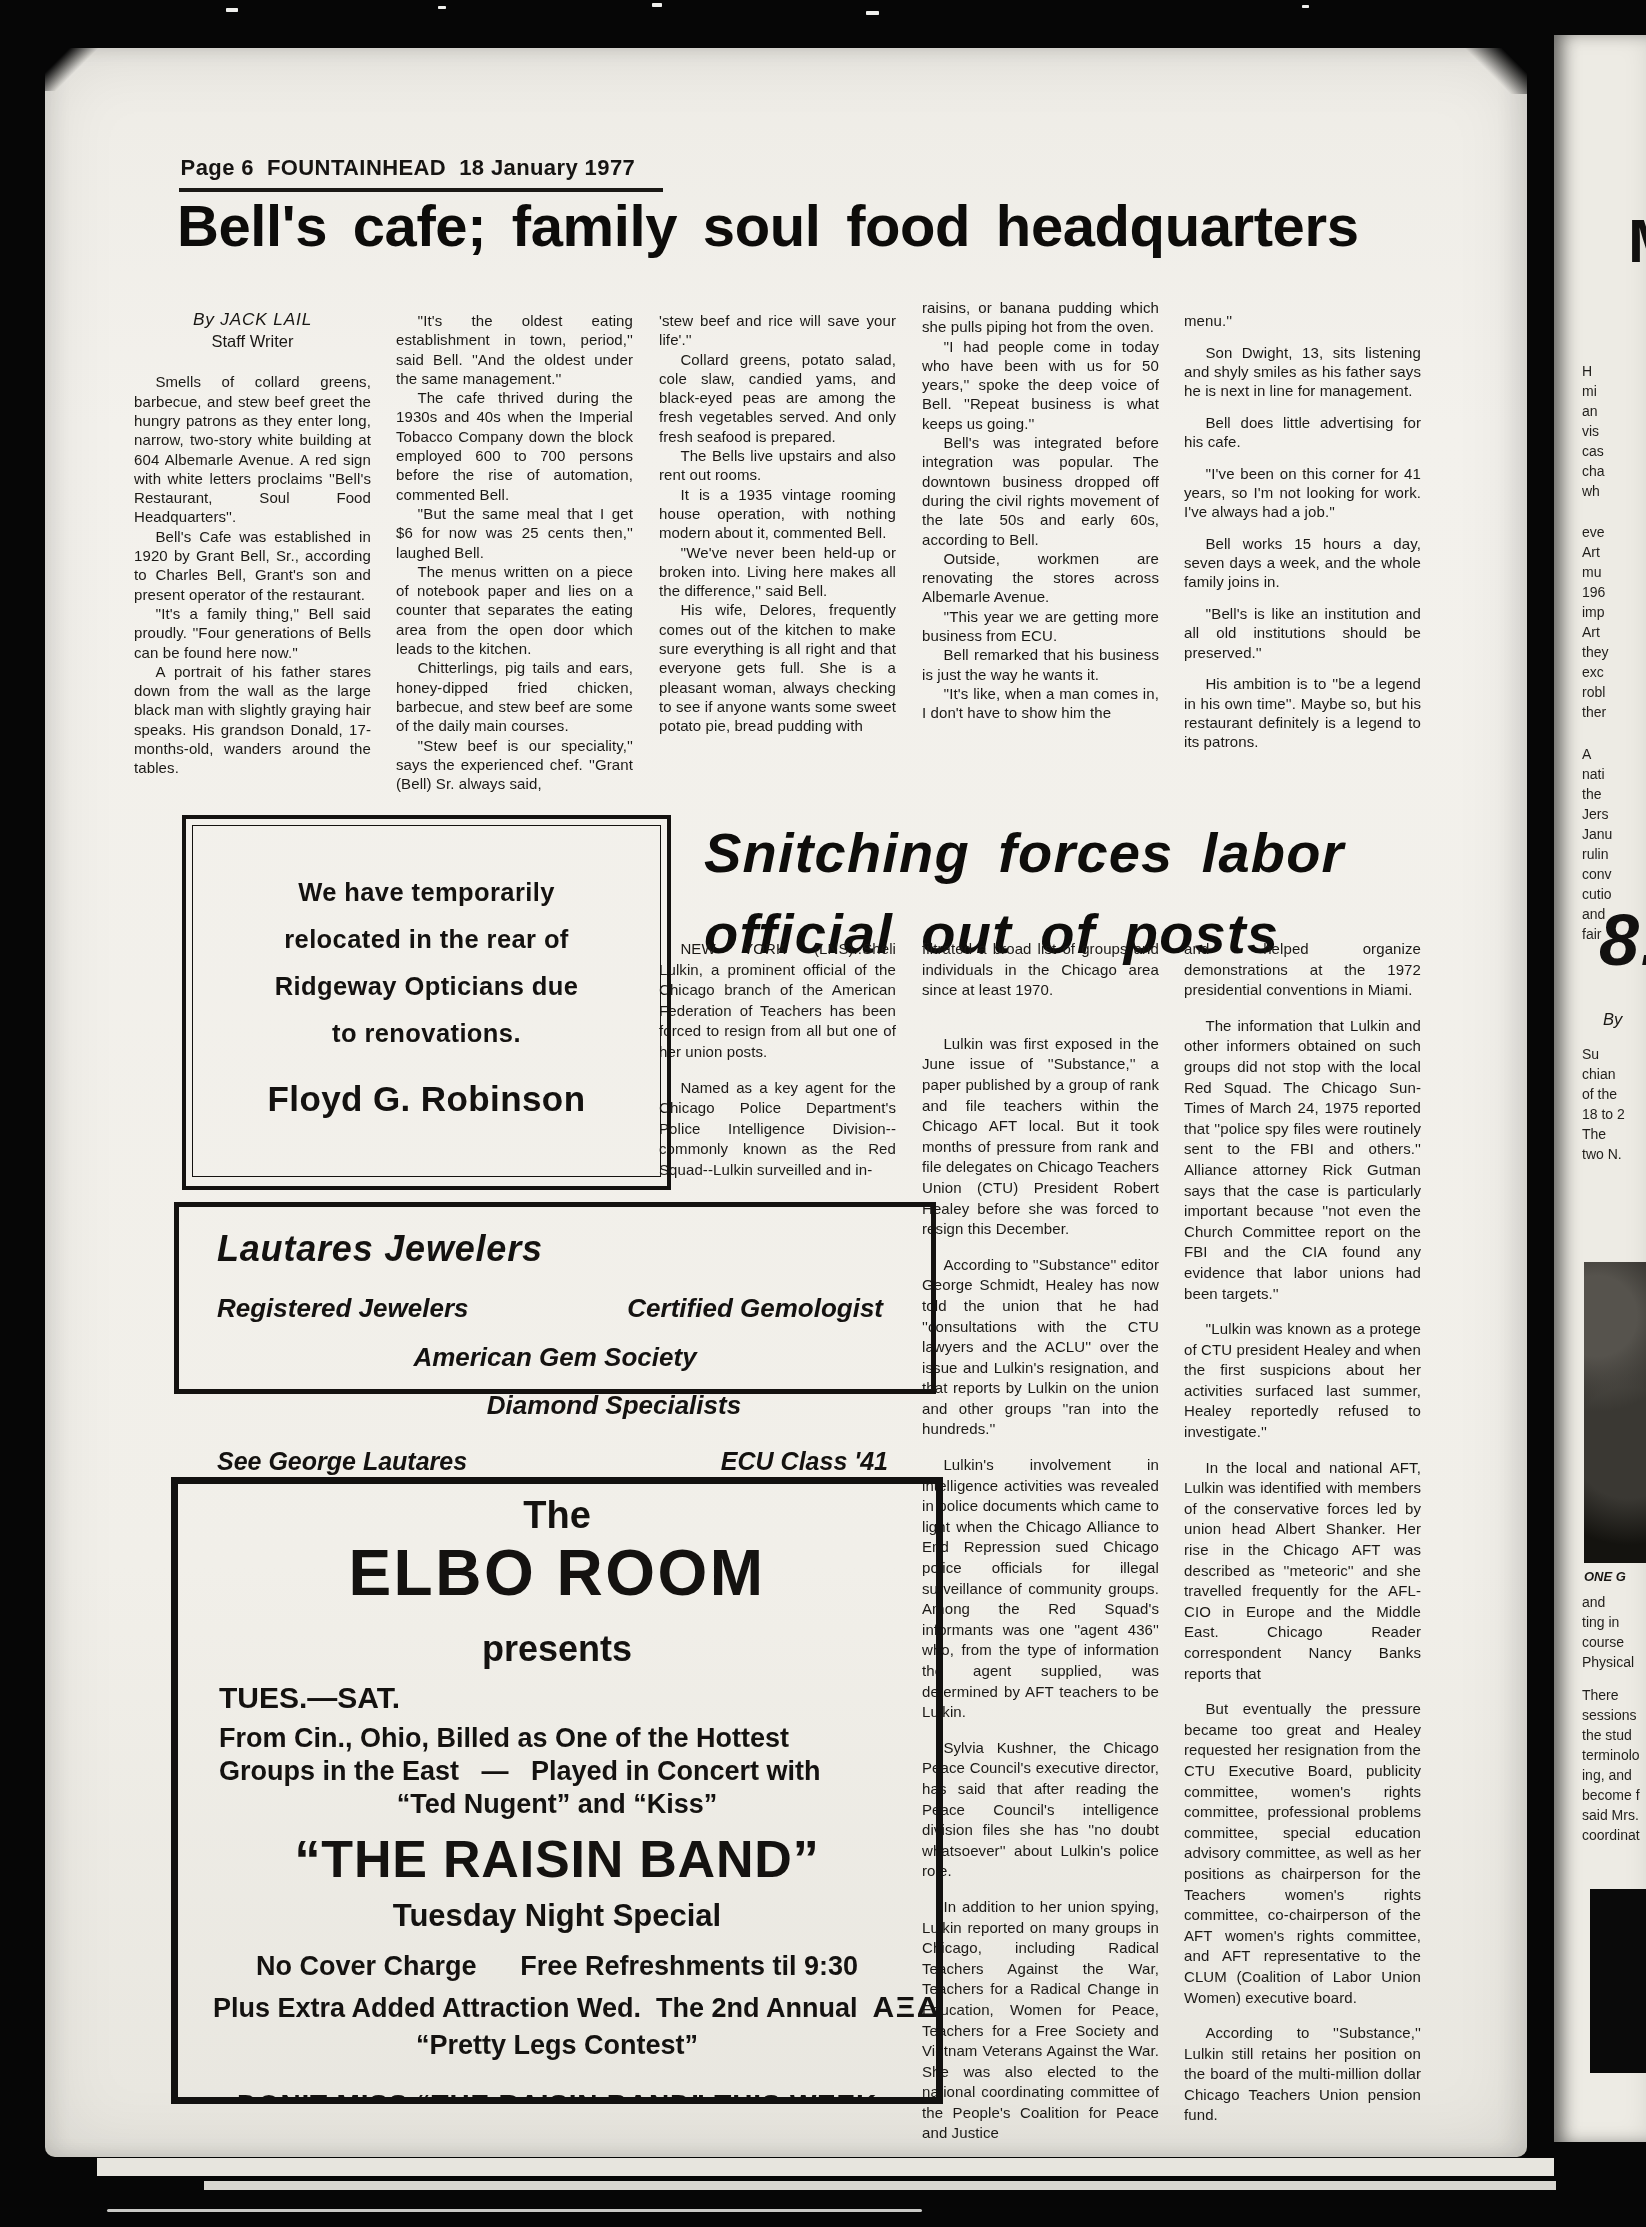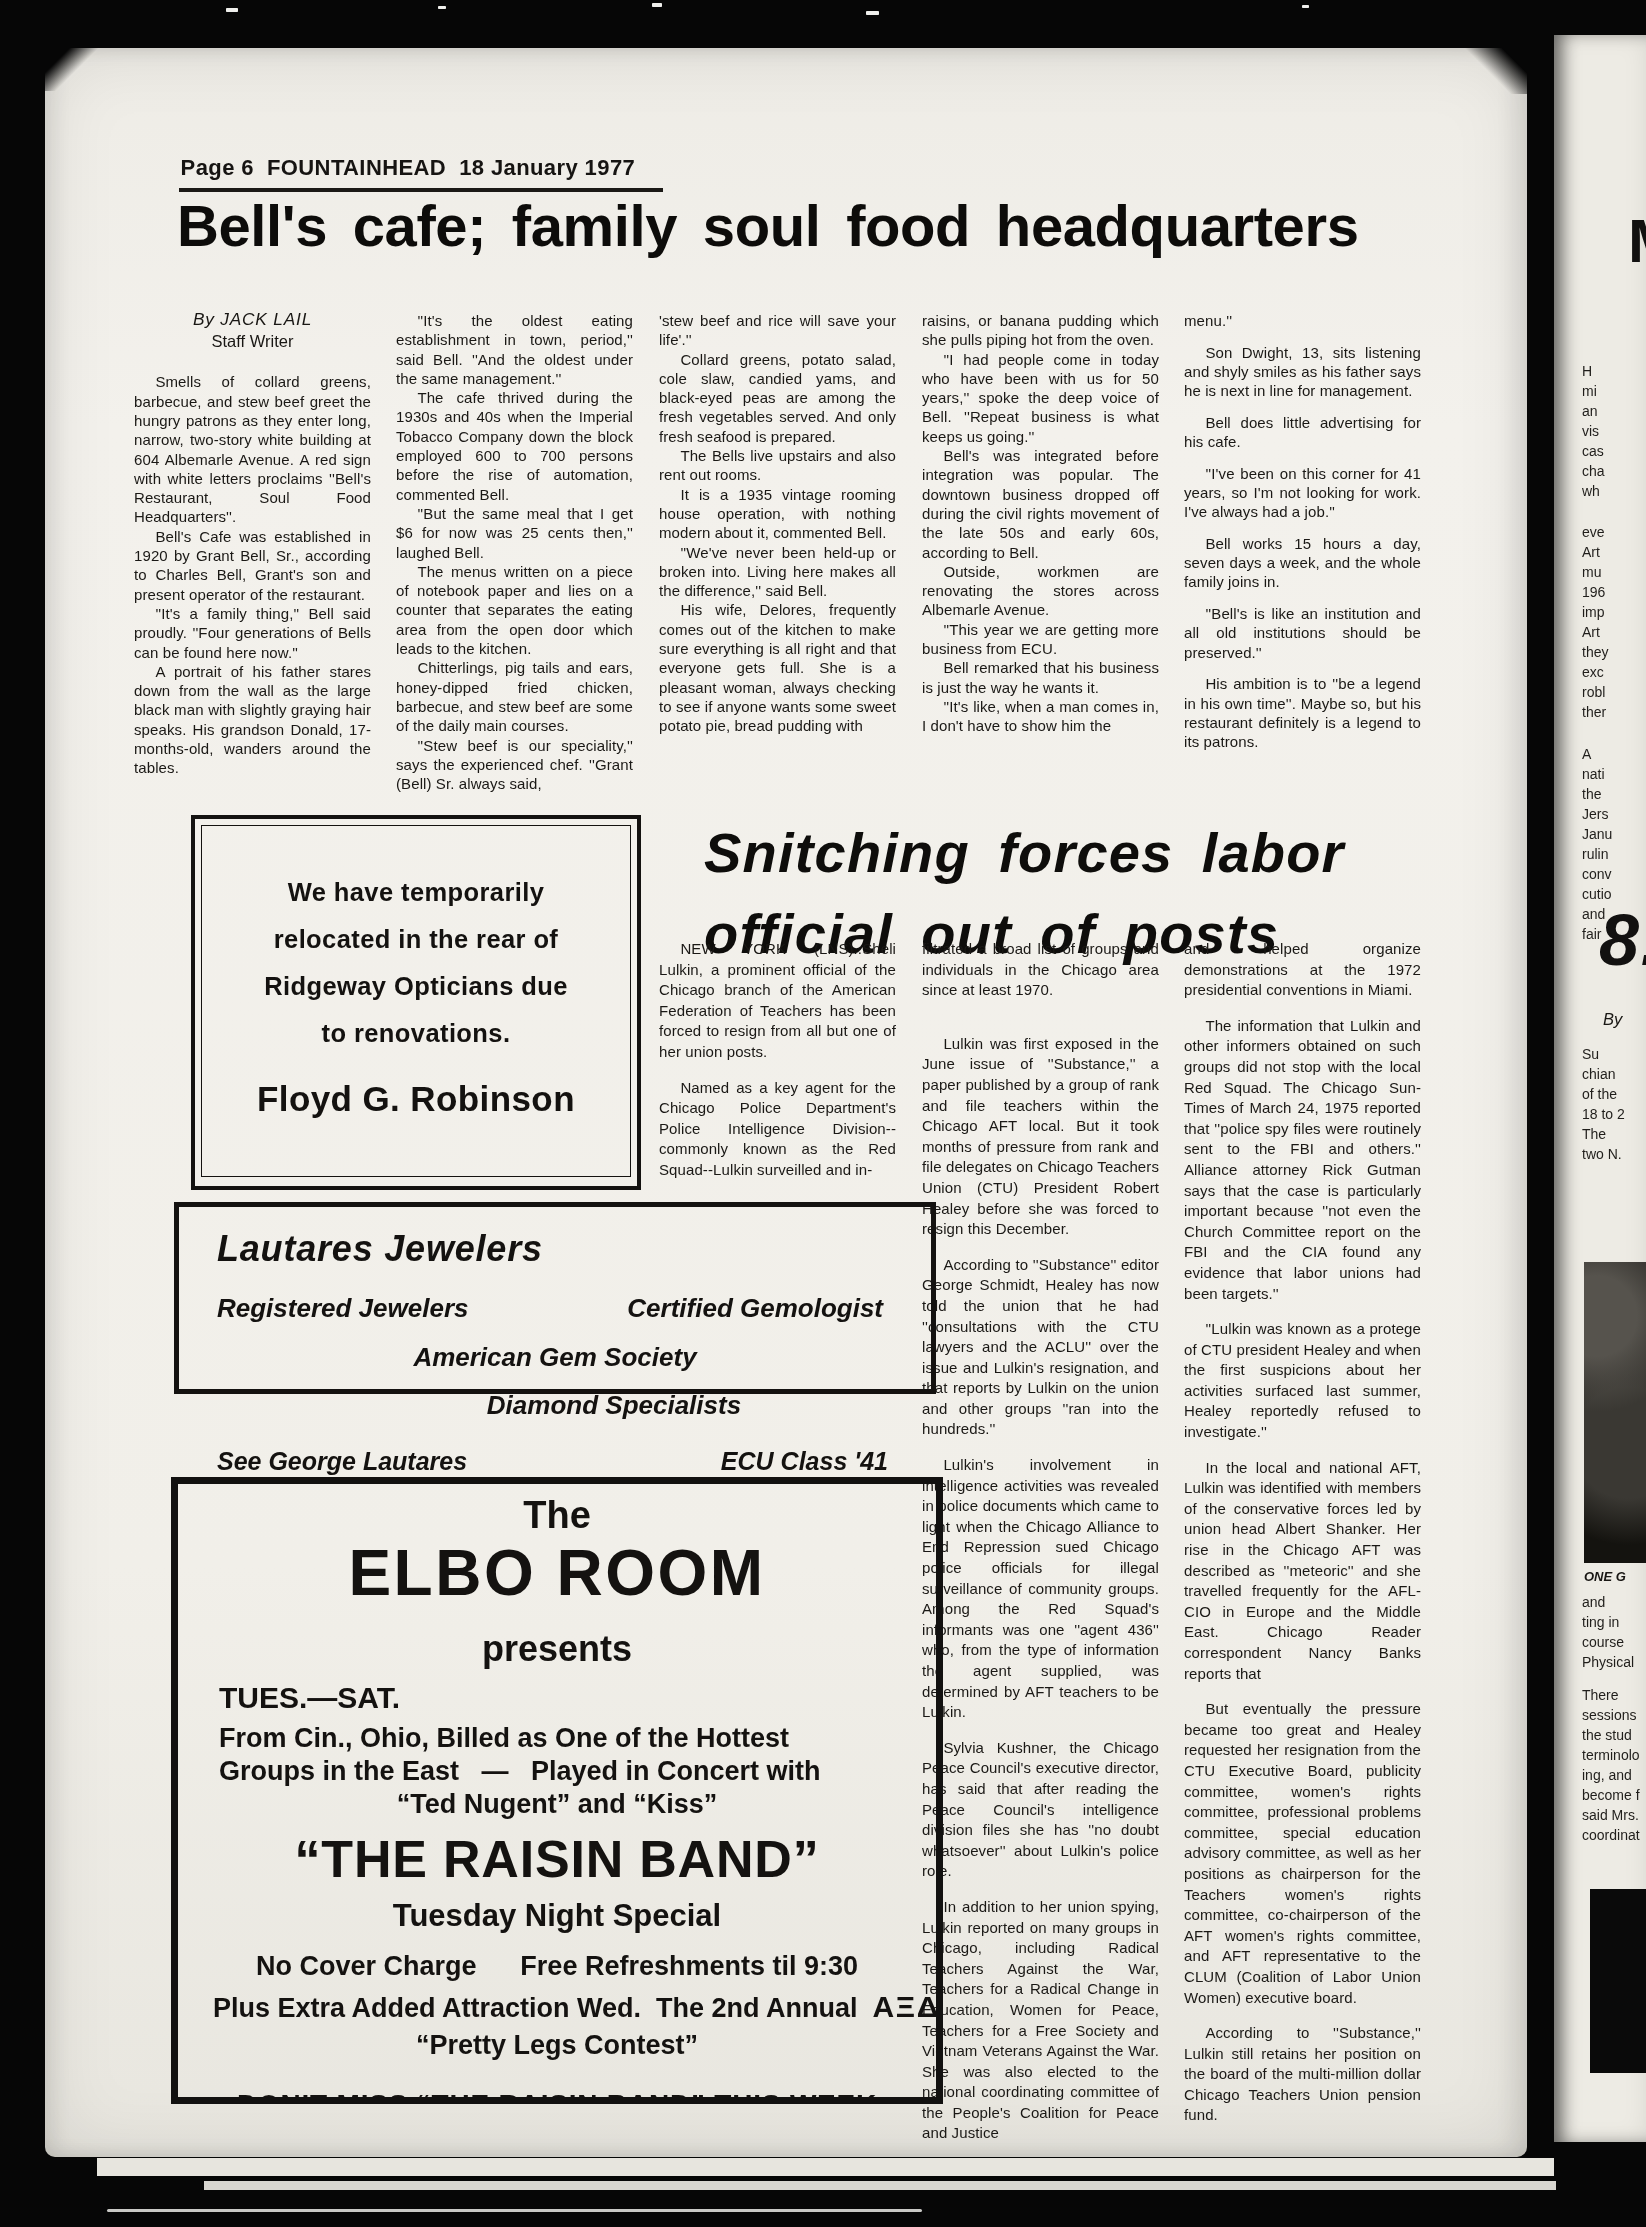--- a/index.html
+++ b/index.html
@@ -42,21 +42,21 @@
   .snitch .paras > div{line-height:20.6px;margin-bottom:15px;}
   .snitch .extra > div:first-child{margin-bottom:33px;}
 
   
   .snitch-headline{position:absolute;left:659px;top:764px;width:790px;font-size:56px;
         font-style:italic;font-weight:800;line-height:81px;letter-spacing:1.2px;
         word-spacing:11.5px;color:#0e0d0b;}
 
   
   .ad{position:absolute;background:transparent;color:#141210;}
-  .ad-robinson{left:146px;top:767px;width:450px;height:375px;border:4.1px solid #141210;box-sizing:border-box;}
+  .ad-robinson{left:137px;top:767px;width:489px;height:375px;border:4.1px solid #141210;box-sizing:border-box;}
   .ad-robinson-inner{border:1.6px solid #141210;margin:5.8px;height:calc(100% - 15px);box-sizing:border-box;
         text-align:center;padding-top:43px;}
   .ad-robinson-inner .msg{font-size:25.5px;font-weight:bold;line-height:47px;letter-spacing:0.4px;}
   .ad-robinson-inner .name{font-size:35px;font-weight:800;line-height:51px;margin-top:16.5px;letter-spacing:0.4px;}
 
   .ad-lautares{left:129px;top:1154px;width:762px;height:192px;border:5.8px solid #141210;box-sizing:border-box;font-style:italic;}
   .lt-title{margin:21.4px 0 0 38px;font-size:36px;font-weight:800;letter-spacing:0.8px;}
   .lt-row{display:flex;justify-content:space-between;padding:0 48px 0 38px;margin-top:23px;
         font-size:26px;font-weight:bold;}
   .lt-center{ text-align:center;margin-top:18px;font-size:26px;font-weight:bold;}
@@ -138,21 +138,21 @@
   <div class="col" style="left:614px;top:263px;">
     <div class="paras cont">
         <div>'stew beef and rice will save your life'.''</div>
         <div>Collard greens, potato salad, cole slaw, candied yams, and black-eyed peas are among the fresh vegetables served. And only fresh seafood is prepared.</div>
         <div>The Bells live upstairs and also rent out rooms.</div>
         <div>It is a 1935 vintage rooming house operation, with nothing modern about it, commented Bell.</div>
         <div>''We've never been held-up or broken into. Living here makes all the difference,'' said Bell.</div>
         <div>His wife, Delores, frequently comes out of the kitchen to make sure everything is all right and that everyone gets full. She is a pleasant woman, always checking to see if anyone wants some sweet potato pie, bread pudding with</div>
       </div>
   </div>
-  <div class="col" style="left:877px;top:263px;">
+  <div class="col" style="left:877px;top:250px;">
     <div class="paras cont">
         <div>raisins, or banana pudding which she pulls piping hot from the oven.</div>
         <div>''I had people come in today who have been with us for 50 years,'' spoke the deep voice of Bell. ''Repeat business is what keeps us going.''</div>
         <div>Bell's was integrated before integration was popular. The downtown business dropped off during the civil rights movement of the late 50s and early 60s, according to Bell.</div>
         <div>Outside, workmen are renovating the stores across Albemarle Avenue.</div>
         <div>''This year we are getting more business from ECU.</div>
         <div>Bell remarked that his business is just the way he wants it.</div>
         <div>''It's like, when a man comes in, I don't have to show him the</div>
       </div>
   </div>

